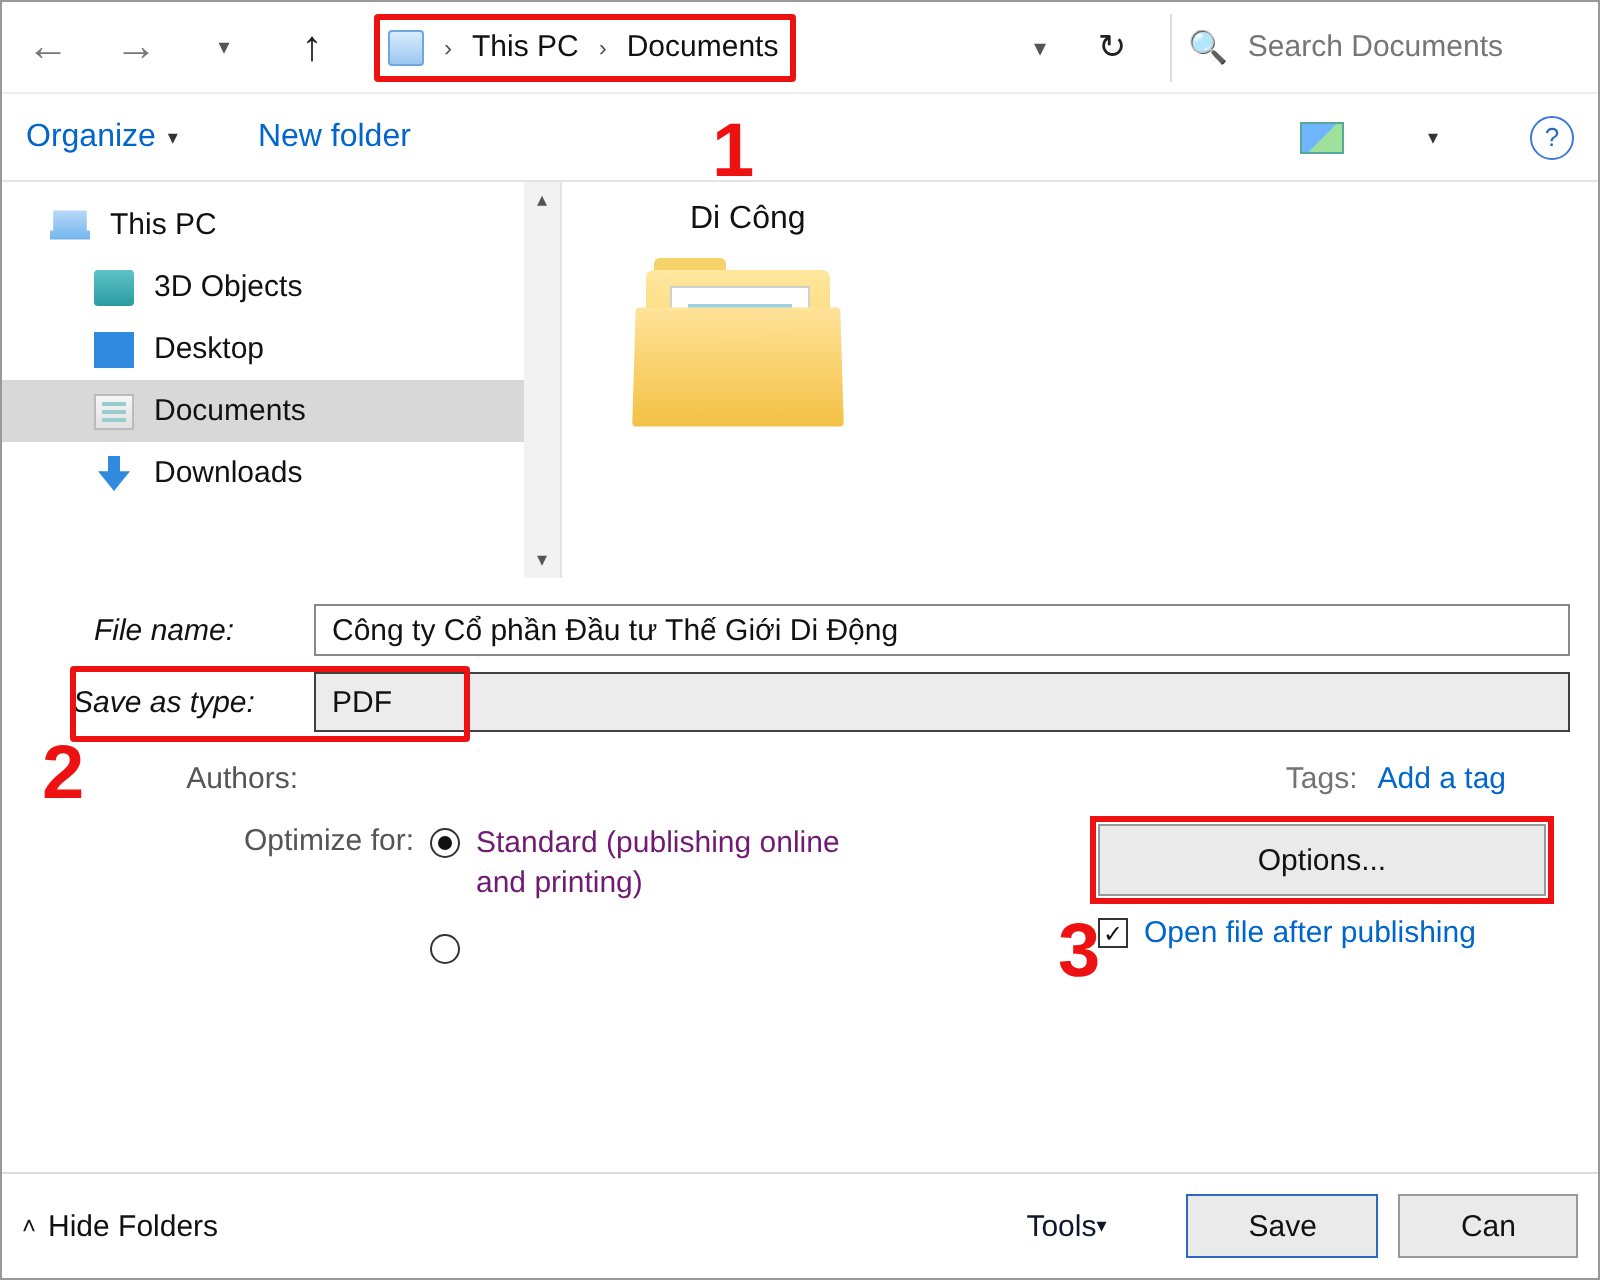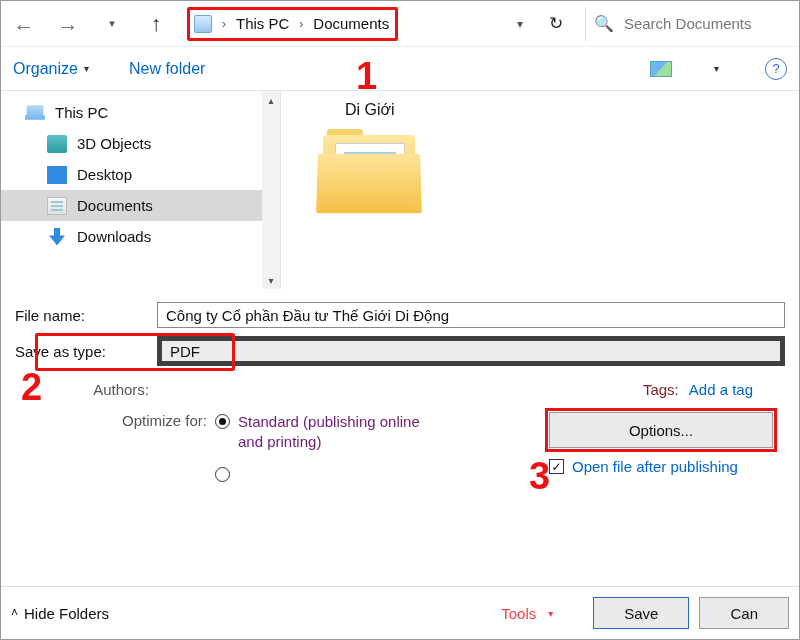--- a/index.html
+++ b/index.html
@@ -52,23 +52,23 @@
 .folder-name { font-size: 16px; color: #111; margin-left: 52px; margin-bottom: 10px; }
 .folder-ic { width: 110px; height: 90px; margin-left: 24px; position: relative; }
 .fld-back { position: absolute; left: 6px; top: 6px; width: 92px; height: 72px; background: linear-gradient(#ffe79f,#f5c74a); border-radius: 4px 4px 2px 2px; }
 .fld-tab { position: absolute; left: 10px; top: 0; width: 36px; height: 14px; background: #f5d26a; border-radius: 3px 3px 0 0; }
 .fld-paper { position: absolute; left: 18px; top: 14px; width: 70px; height: 60px; background: #fff; border: 1px solid #d0d0d0; }
 .fld-paper:before { content:""; position:absolute; left:8px; right:8px; top:8px; height:3px; background:#9cd2e8; box-shadow:0 8px #9cd2e8,0 16px #9cd2e8,0 24px #9cd2e8,0 32px #9cd2e8; }
 .fld-front { position: absolute; left: 0; top: 24px; width: 104px; height: 60px; background: linear-gradient(#ffe39a,#f3c145); border-radius: 2px; transform: perspective(240px) rotateX(8deg); }
 
 .form { padding: 8px 14px 0 14px; position: relative; }
 .frow { display: flex; align-items: center; height: 36px; }
-.flabel { width: 142px; text-align: left; font-size: 15px; color: #111; padding-right: 8px; }
+.flabel { width: 142px; text-align: center; font-size: 15px; color: #111; padding-right: 8px; font-style: italic; }
 .finput { flex: 1; height: 16px; border: 1px solid #888; background: #fff; padding: 12px 8px; font-size: 15px; color: #111; display: flex; align-items: center; }
-.ftype { flex: 1; height: 30px; border: 5px solid #404040; background: #ececec; padding: 0 8px; font-size: 15px; color: #111; display: flex; align-items: center; }
+.ftype { flex: 1; height: 30px; border: 1px solid #404040; background: #ececec; padding: 0 8px; font-size: 15px; color: #111; display: flex; align-items: center; }
 
 .typebox { position: absolute; left: 34px; top: 44px; width: 200px; height: 38px; border: 3px solid #e11; border-radius: 2px; pointer-events: none; }
 
 .meta-row { display: flex; margin-top: 12px; font-size: 15px; }
 .mlabel { width: 142px; text-align: right; color: #555; padding-right: 8px; }
 .mlink { color: #0066cc; }
 .meta-right { margin-left: auto; display: flex; gap: 10px; padding-right: 32px; }
 
 .opt-row { display: flex; margin-top: 14px; font-size: 15px; }
 .opt-left { display: flex; }
@@ -81,21 +81,21 @@
 .opt-right { margin-left: auto; width: 236px; display: flex; flex-direction: column; gap: 10px; padding-right: 12px; }
 .opt-btn { height: 36px; background: #eaeaea; border: 1px solid #999; display: flex; align-items: center; justify-content: center; font-size: 15px; color: #111; outline: 3px solid #e11; outline-offset: 1px; }
 .chk-row { display: flex; align-items: center; gap: 8px; }
 .chk { width: 15px; height: 15px; border: 1px solid #333; display: flex; align-items: center; justify-content: center; font-size: 12px; color: #111; }
 .chk-label { color: #0066cc; font-size: 15px; }
 
 .footer { position: absolute; left: 0; right: 0; bottom: 0; height: 53px; border-top: 1px solid #ddd; display: flex; align-items: center; padding: 0 10px; background: #fff; }
 .hide-f { display: flex; align-items: center; gap: 6px; font-size: 15px; color: #111; }
 .hf-caret { font-size: 12px; }
 .foot-spacer { flex: 1; }
-.tools { display: flex; align-items: center; gap: 12px; font-size: 15px; color: #ef4444; margin-right: 30px; }
+.tools { display: flex; align-items: center; gap: 0; font-size: 15px; color: #0f172a; margin-right: 30px; }
 .btn { height: 32px; padding: 0 30px; background: #eaeaea; border: 1px solid #999; font-size: 15px; color: #111; display: flex; align-items: center; justify-content: center; margin-left: 10px; }
 .btn.save { border: 1px solid #2a6ac5; }
 </style>
 </head>
 <body>
 
 <div class="annot a1">1</div>
 <div class="annot a2">2</div>
 <div class="annot a3">3</div>
 
@@ -154,21 +154,21 @@
       <div class="ti-ic ic-dl"></div>
       <span>Downloads</span>
     </div>
     <div class="tree-scroll">
       <div class="sc-btn">▴</div>
       <div class="sc-track"></div>
       <div class="sc-btn">▾</div>
     </div>
   </div>
   <div class="content">
-    <div class="folder-name">Di Giới</div>
+    <div class="folder-name">Di Công</div>
     <div class="folder-ic">
       <div class="fld-tab"></div>
       <div class="fld-back"></div>
       <div class="fld-paper"></div>
       <div class="fld-front"></div>
     </div>
   </div>
 </div>
 
 <div class="form">
@@ -178,21 +178,21 @@
   </div>
   <div class="frow">
     <div class="flabel">Save as type:</div>
     <div class="ftype">PDF</div>
   </div>
   <div class="typebox"></div>
 
   <div class="meta-row">
     <div class="mlabel">Authors:</div>
     <div class="meta-right">
-      <span style="color:#7f1d1d;">Tags:</span>
+      <span style="color:#737373;">Tags:</span>
       <span class="mlink">Add a tag</span>
     </div>
   </div>
 
   <div class="opt-row">
     <div class="opt-left">
       <div class="opt-label">Optimize for:</div>
       <div class="radios">
         <div class="radio">
           <div class="rdot on"></div>

